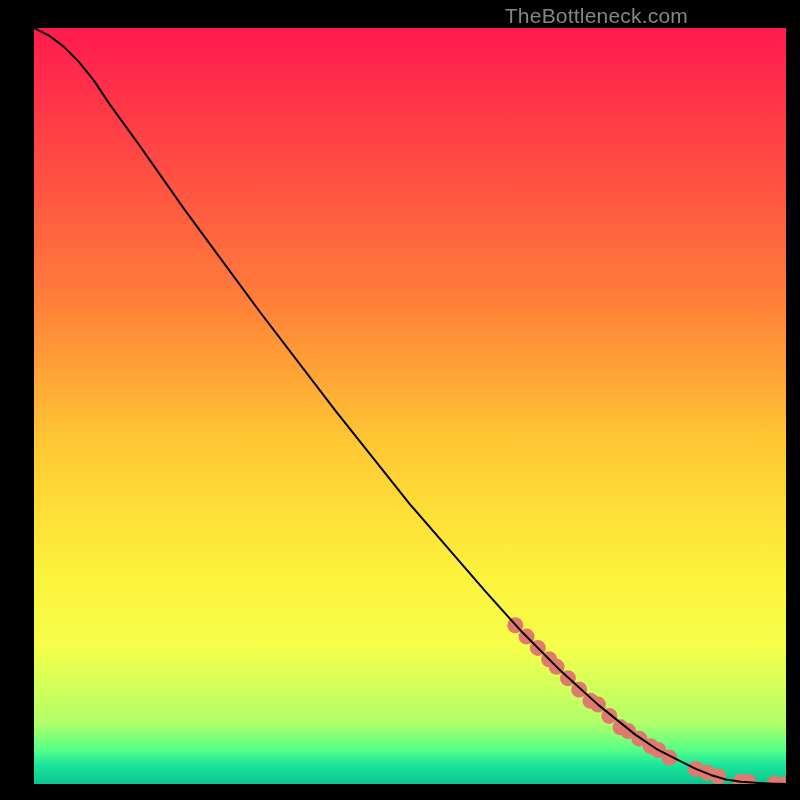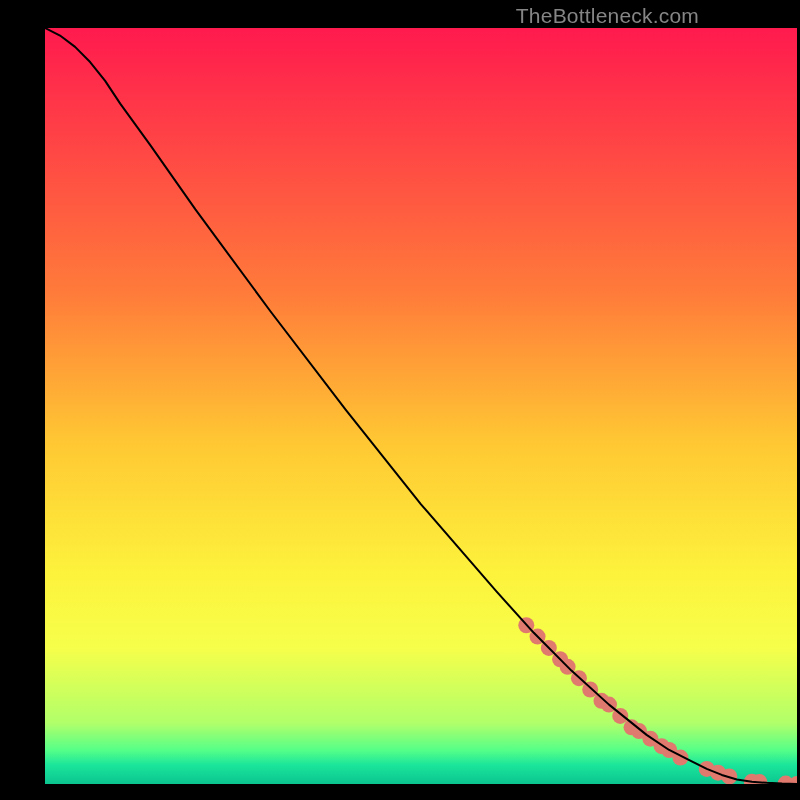--- a/index.html
+++ b/index.html
@@ -7,21 +7,21 @@
     padding: 0;
     width: 800px;
     height: 800px;
     background: #000;
     overflow: hidden;
     font-family: Arial, Helvetica, sans-serif;
   }
   .frame {
     position: absolute;
     top: 0;
-    left: 11px;
+    left: 0;
     width: 700px;
     height: 800px;
     background: #000;
   }
   .watermark {
     position: absolute;
     top: 4px;
     right: 12px;
     color: #858585;
     font-size: 21px;

